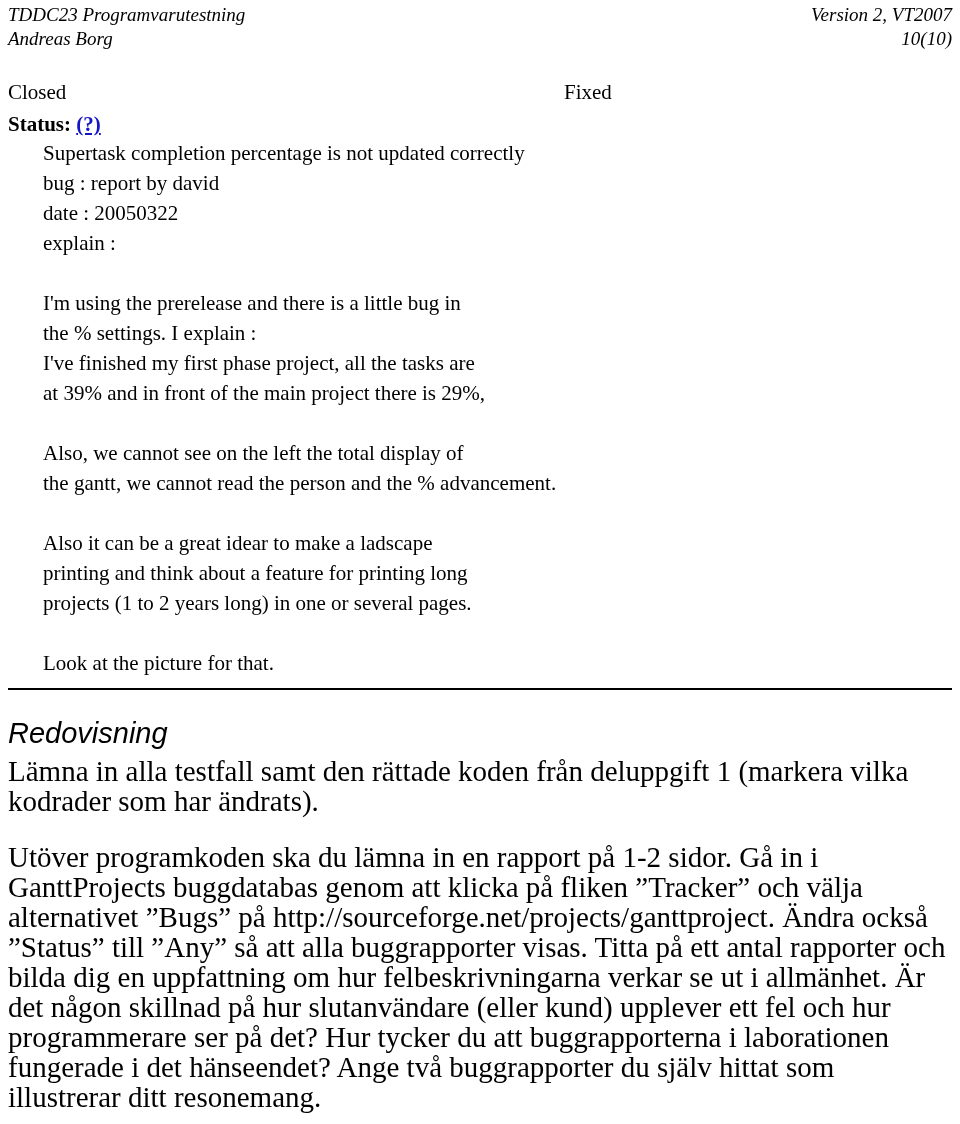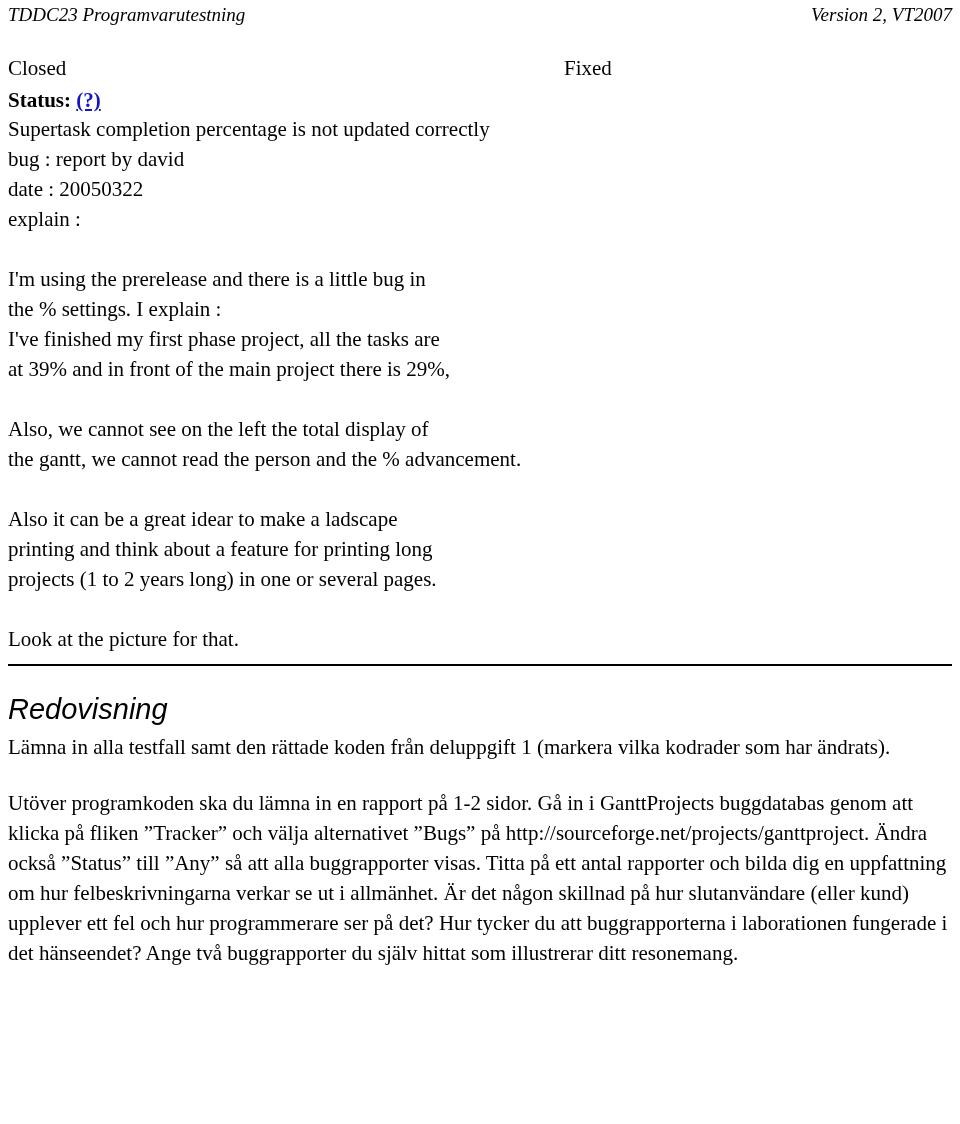--- a/index.html
+++ b/index.html
@@ -57,20 +57,21 @@
   }
   .summary-line .qlink {
     color: #1414c8;
     text-decoration: underline;
     font-weight: bold;
   }
 
   .report-body {
     font-size: 21px;
     line-height: 30px;
+    margin-left: 35px;
   }
   .report-body p {
     margin: 0;
   }
   .report-body p.gap {
     margin-top: 30px;
   }
   .report-body .line { display: block; white-space: pre-wrap; }
 
   .rule {
@@ -83,36 +84,40 @@
   
   .section-title {
     font-family: "Liberation Sans", "DejaVu Sans", sans-serif;
     font-weight: normal;
     font-style: italic;
     font-size: 29px;
     line-height: 34px;
     margin: 26px 0 6px 0;
   }
   .sv-para {
-    font-size: 21px;
+    font-size: 29px;
     line-height: 30px;
     margin: 0;
     text-align: left;
   }
   .sv-para + .sv-para { margin-top: 26px; }
 </style>
 </head>
 <body>
 
 <div class="page">
 
   <div class="doc-header">
     <div class="hrow">
       <span class="hleft">TDDC23 Programvarutestning</span>
       <span class="hright">Version 2, VT2007</span>
+    </div>
+    <div class="hrow">
+      <span class="hleft">Andreas Borg</span>
+      <span class="hright">10(10)</span>
     </div>
   </div>
 
   <div class="status-row">
     <span class="status-closed">Closed</span>
     <span class="status-fixed">Fixed</span>
   </div>
 
   <div class="summary-line">
     <span>Status:</span>

